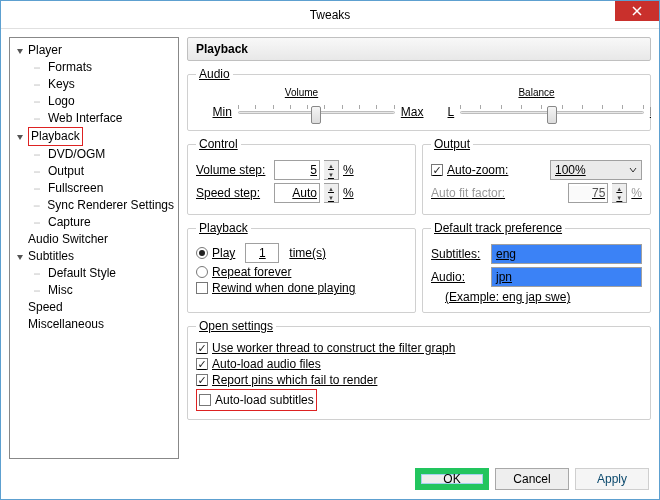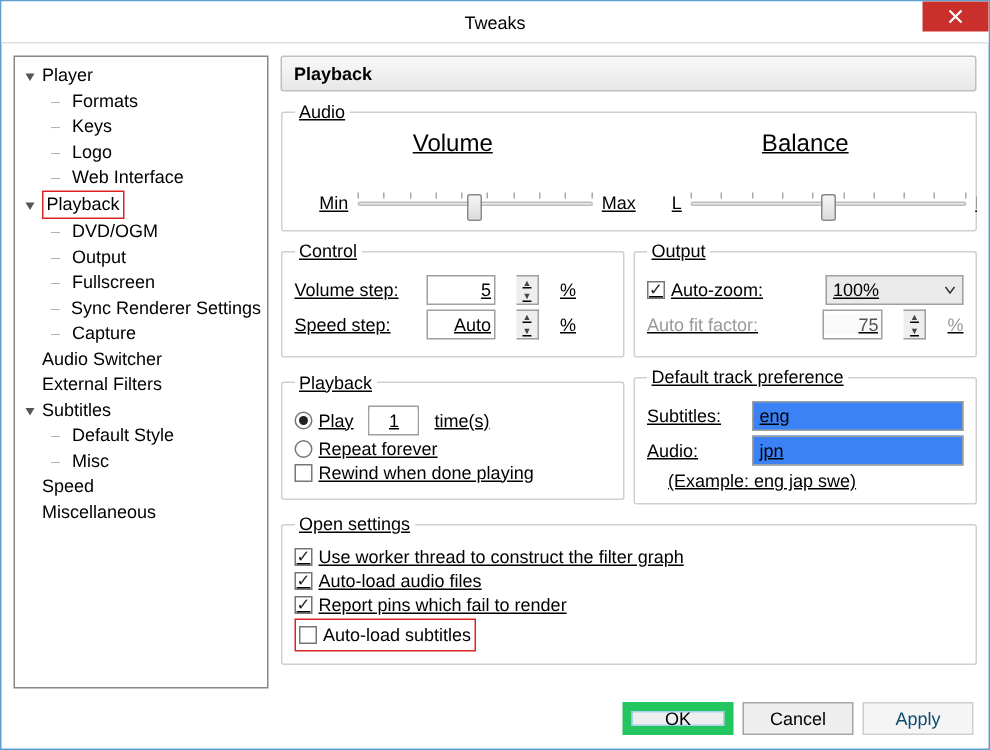--- a/index.html
+++ b/index.html
@@ -22,32 +22,32 @@
   .tree .leafline { display:inline-block; width:14px; text-align:center; color:#b0b0b0; content:""; }
   .tree .children .node { padding-left:6px; }
   .tree .children .node .bar { display:inline-block; width:14px; color:#b0b0b0; }
   .tree .hl { border:1px solid #d22; padding:0 2px; }
   .panel { flex:1; display:flex; flex-direction:column; min-width:0; }
   .panel-header { height:24px; background:linear-gradient(#f8f8f8,#e8e8e8); border:1px solid #c0c0c0; border-radius:2px; padding:0 8px; display:flex; align-items:center; font-weight:bold; }
   .panel-body { flex:1; overflow:auto; padding-top:6px; min-height:0;text-decoration:underline; }
   fieldset { border:1px solid #d0d0d0; border-radius:2px; margin:0 0 6px 0; padding:6px 8px 8px 8px; }
   fieldset.inner { margin:0; }
   legend { padding:0 3px; }
-  .row2 { display:flex; gap:6px;align-items:center; }
+  .row2 { display:flex; gap:6px; }
   .row2 > fieldset { flex:1; }
   .slider-wrap { display:flex; flex-direction:column; align-items:center; flex:1; }
-  .slider-label { font-size:16px; margin-bottom:20px; }
+  .slider-label { font-size:10px; margin-bottom:4px; }
   .slider-row { display:flex; align-items:center; width:100%; gap:6px;margin-left:33px; }
   .slider { position:relative; flex:1; height:20px; }
   .slider .track { position:absolute; left:0; right:0; top:9px; height:3px; background:#e8e8e8; border:1px solid #bdbdbd; border-radius:2px; }
   .slider .ticks { position:absolute; left:0; right:0; top:3px; height:4px; display:flex; justify-content:space-between; }
   .slider .ticks span { width:1px; height:4px; background:#a8a8a8; }
   .slider .thumb { position:absolute; top:4px; width:10px; height:18px; background:linear-gradient(#f5f5f5,#dcdcdc); border:1px solid #888; border-radius:2px; transform:translateX(-50%); }
   .audio-sliders { display:flex; gap:24px; }
-  .formrow { display:flex; align-items:center; margin:3px 0; gap:14px; }
+  .formrow { display:flex; align-items:center; margin:3px 0; gap:4px; }
   .formrow label { white-space:nowrap; }
   .num { width:46px; height:20px; border:1px solid #a0a0a0; background:#fff; display:flex; align-items:center; }
   .num input { border:none; width:100%; text-align:right; padding:0 2px; font-family:inherit; font-size:12px; outline:none; }
   .spin { width:15px; height:20px; border:1px solid #a0a0a0; border-left:none; display:flex; flex-direction:column; background:#eee; }
   .spin div { flex:1; display:flex; align-items:center; justify-content:center; font-size:6px; color:#444; }
   .sel { height:20px; border:1px solid #a0a0a0; background:#eaeaea; display:flex; align-items:center; padding:0 4px; justify-content:space-between; }
   .sel svg { width:8px; height:8px; }
   .chk { display:flex; align-items:center; gap:4px; margin:2px 0; }
   .chk .box { width:12px; height:12px; border:1px solid #777; background:#fff; display:flex; align-items:center; justify-content:center; }
   .chk .box.checked::after { content:"✓"; font-size:11px; line-height:10px; color:#222; }
@@ -158,26 +158,20 @@
               </li>
           </ul>
         </li>
         <li>
             <div class="node">
               <span class="tw"></span>
               <span>Audio Switcher</span>
             </div>
           </li>
         <li>
-            <div class="node">
-              <span class="tw"></span>
-              <span>External Filters</span>
-            </div>
-          </li>
-        <li>
           <div class="node">
             <span class="tw">
                 <svg viewBox="0 0 8 8">
                   <path d="M1 2 L7 2 L4 7 Z" fill="#555"></path>
                 </svg>
               </span>
             <span>Subtitles</span>
           </div>
           <ul class="children">
             <li>

